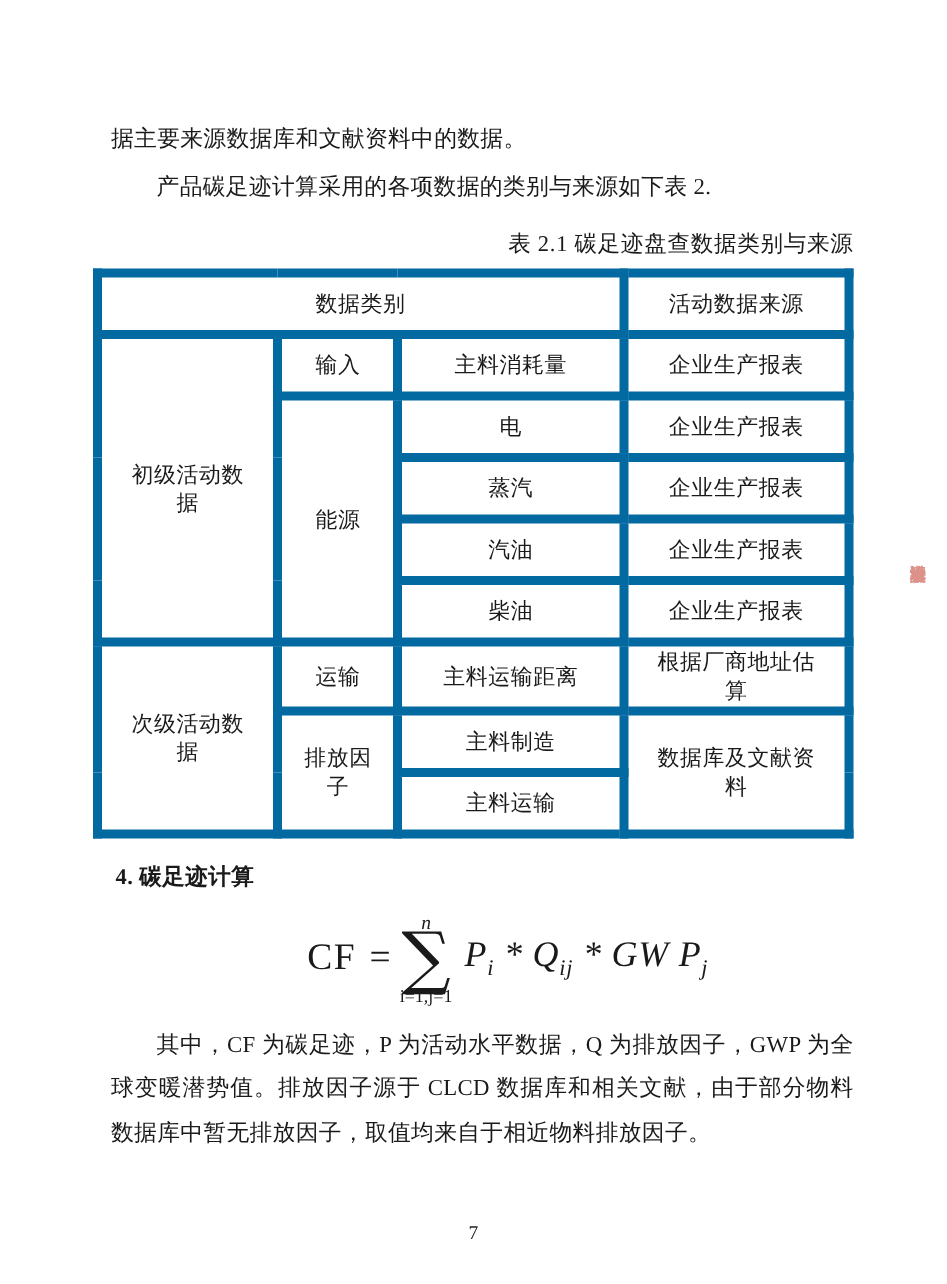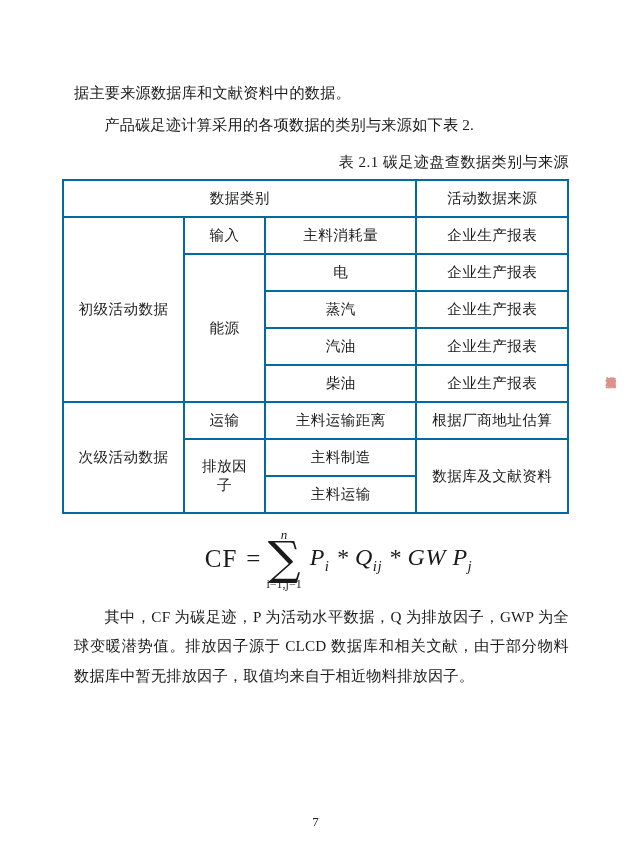--- a/index.html
+++ b/index.html
@@ -38,21 +38,21 @@
     margin: 14px 0 7px 0;
     letter-spacing: 0.5px;
   }
   table.data-table {
     border-collapse: collapse;
     width: 100%;
     table-layout: fixed;
     font-size: 14.6px;
   }
   table.data-table td {
-    border: 2px solid #0369a1;
+    border: 6px solid #0369a1;
     text-align: center;
     vertical-align: middle;
     height: 33px;
     padding: 1px 14px;
     letter-spacing: 0.4px;
   }
   .sec-head {
     font-size: 15px;
     font-weight: bold;
     margin: 16px 0 4px 0;
@@ -193,20 +193,21 @@
         <td rowspan="2">排放因子</td>
         <td>主料制造</td>
         <td rowspan="2">数据库及文献资料</td>
       </tr>
       <tr>
         <td>主料运输</td>
       </tr>
     </tbody>
   </table>
 
+  <div class="sec-head">4. 碳足迹计算</div>
 
 
   <div class="formula">
     <span class="formula-inner">
       <span class="cf-label">CF</span>
       <span class="eq">=</span>
       <span class="sigma-block">
         <span class="sigma-top">n</span>
         <span class="sigma-sym">∑</span>
         <span class="sigma-bot">i=1,j=1</span>

